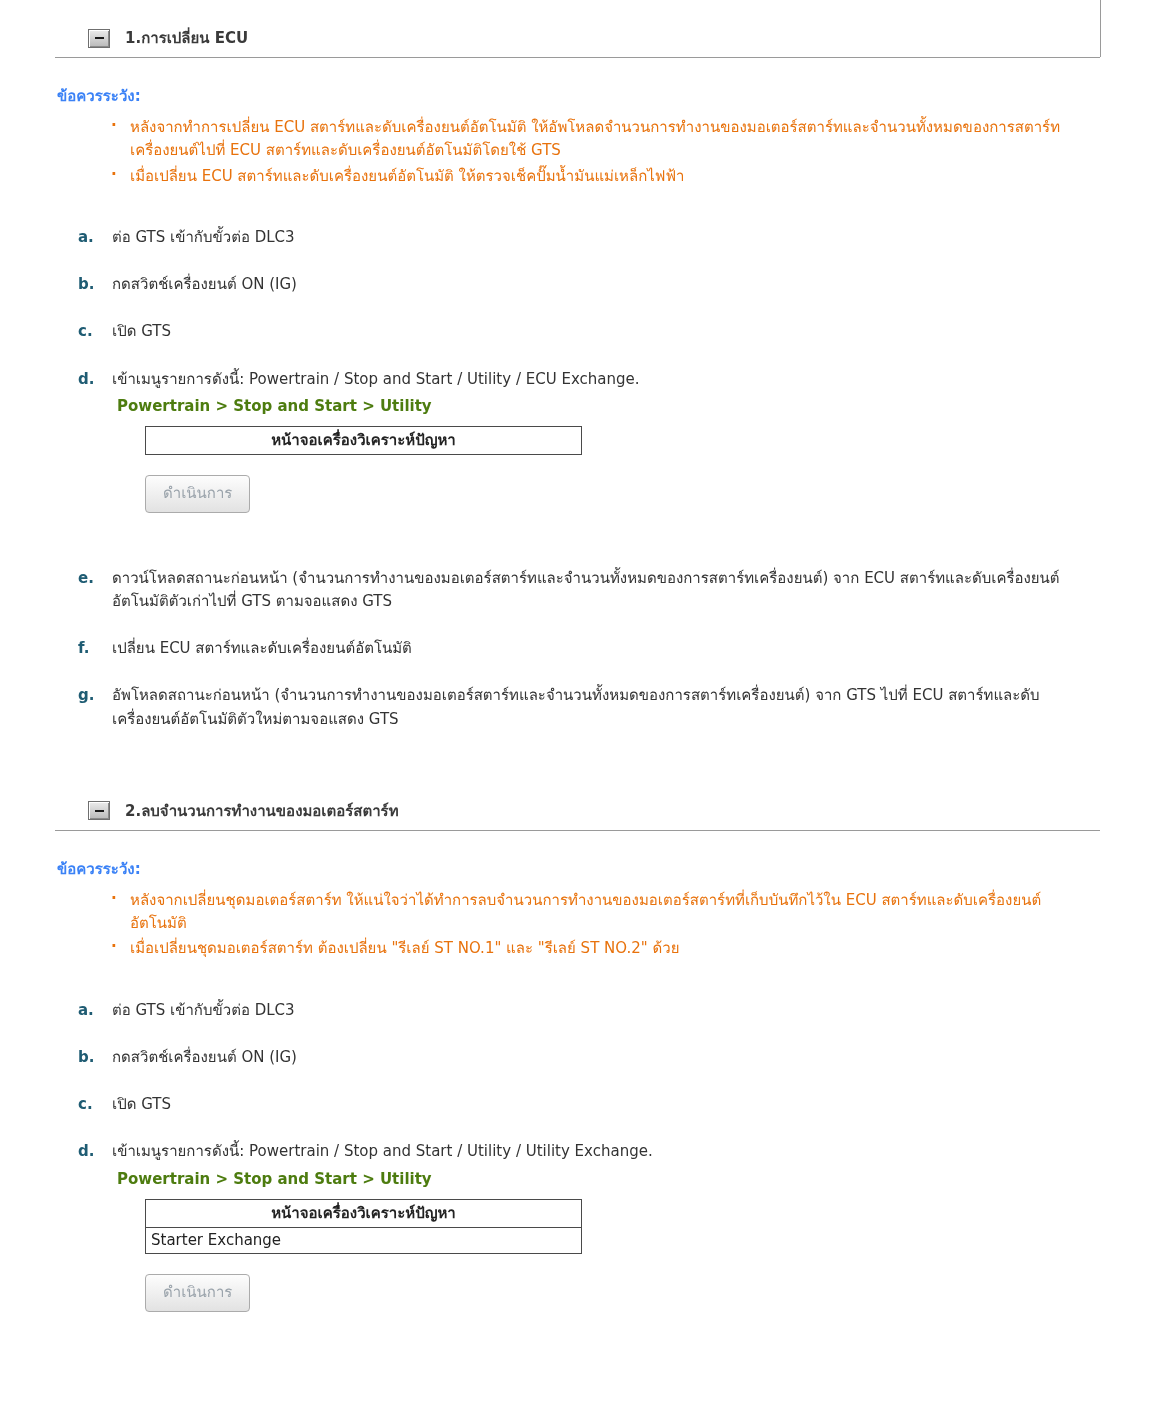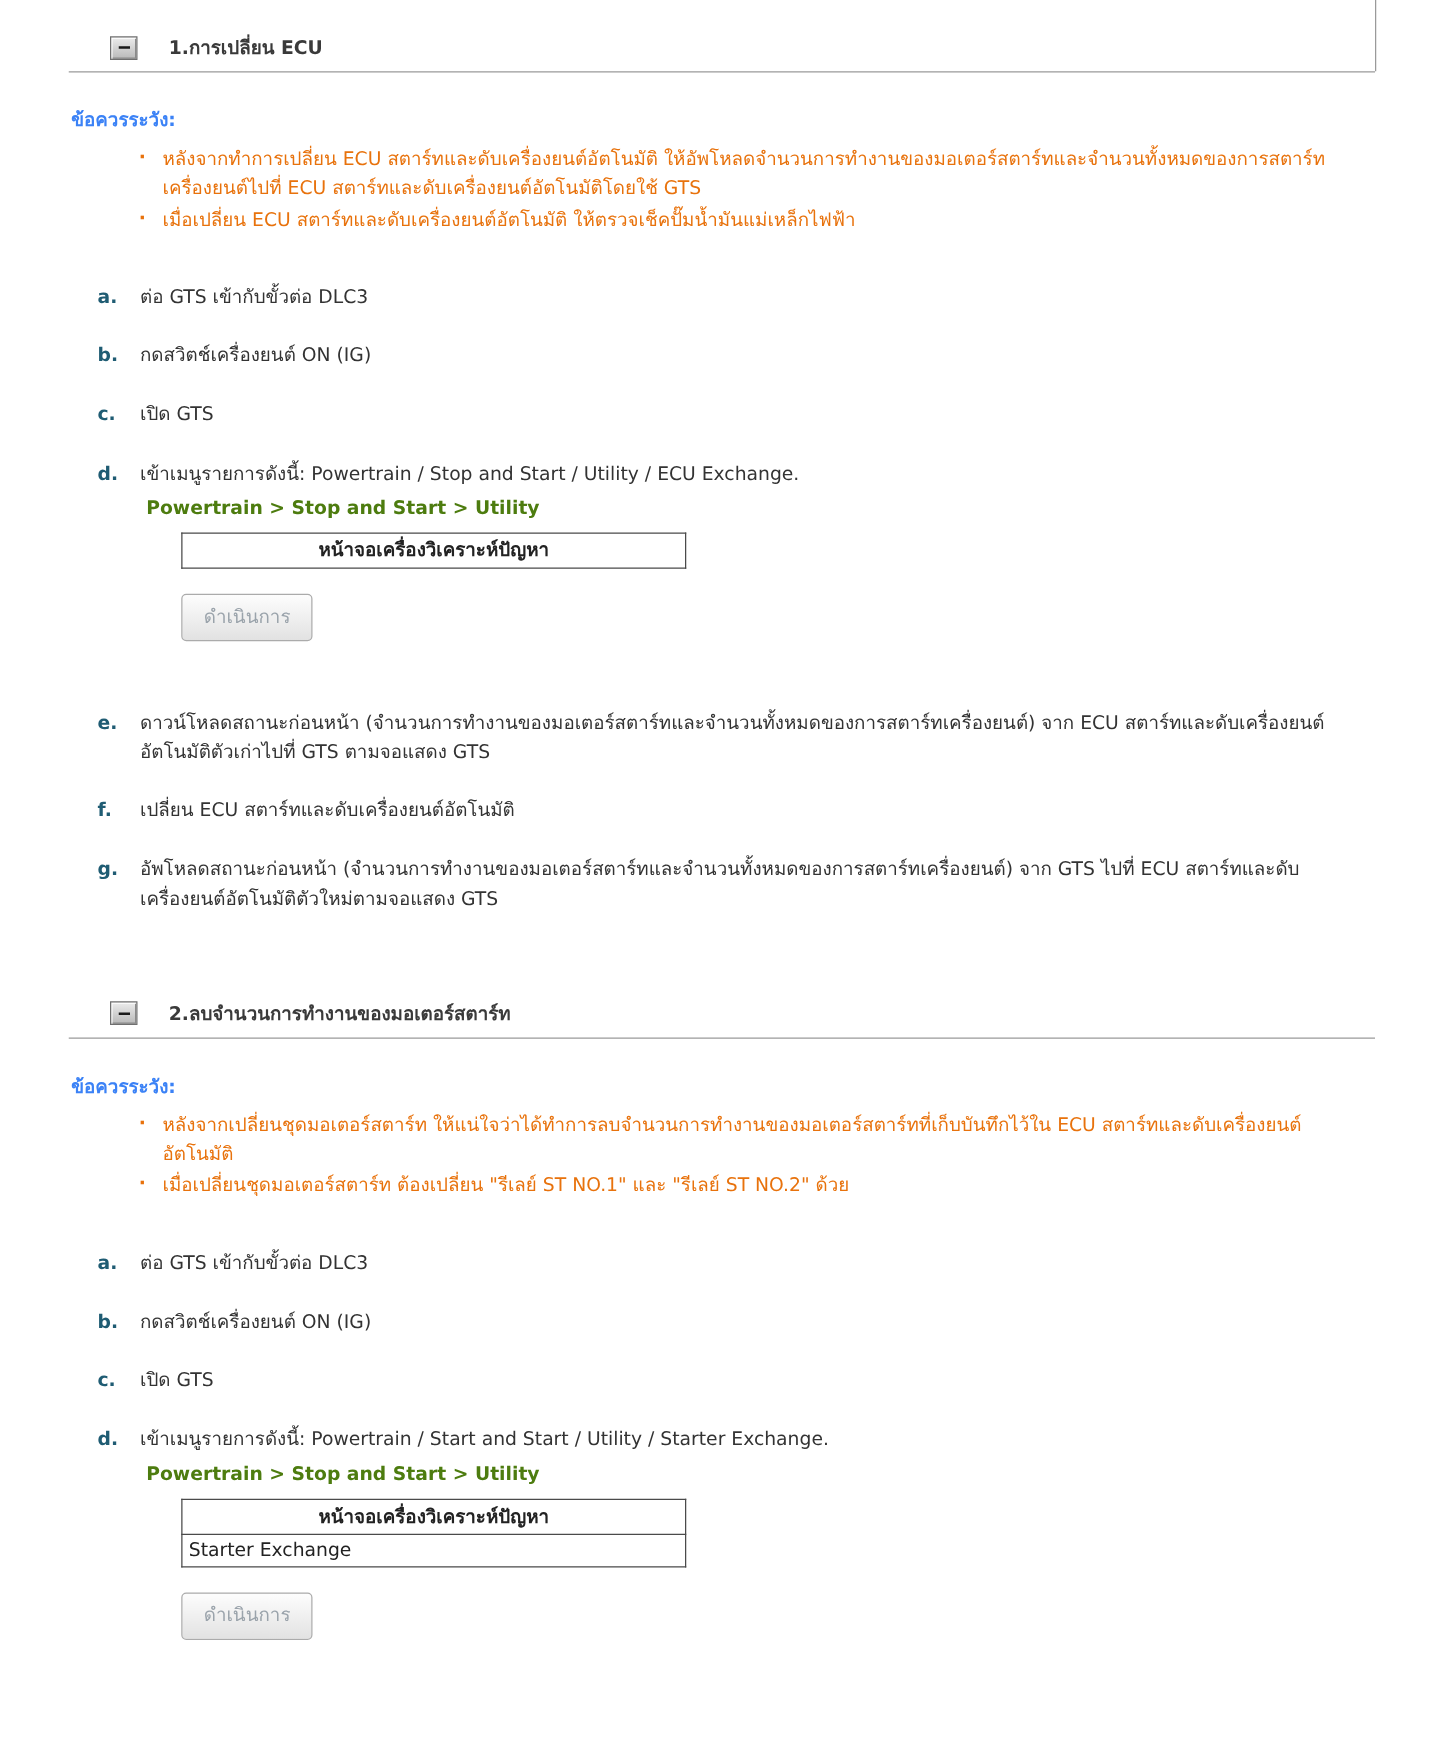--- a/index.html
+++ b/index.html
@@ -3,21 +3,21 @@
 <meta charset="utf-8">
 <style>
   html,body{margin:0;padding:0;background:#ffffff;}
   body{font-family:"DejaVu Sans","Liberation Sans",sans-serif;font-size:15px;color:#333333;}
   .page{position:relative;width:1160px;min-height:1410px;background:#ffffff;overflow:hidden;}
 
   
   .frame-right-top{position:absolute;top:0;left:1100px;width:1px;height:57px;background:#9a9a9a;}
 
   
-  .sec-header{padding:26px 0 0 88px;display:flex;align-items:center;gap:25px;}
+  .sec-header{padding:26px 0 0 88px;display:flex;align-items:center;gap:15px;}
   .sec-header.gap-lg{padding-top:44px;text-align:center;}
   .collapse-btn{width:20px;height:17px;flex:none;background:linear-gradient(#ececec,#b9b9b9);
     border:1px solid #6f6f6f;box-shadow:inset 1px 1px 0 #ffffff, inset -1px -1px 0 #8a8a8a;
     display:inline-flex;align-items:center;justify-content:center;cursor:pointer;}
   .minus{width:9px;height:2px;background:#1a1a1a;}
   .sec-title{font-weight:bold;color:#3a3a3a;}
   hr.sec-rule{border:none;border-top:1px solid #9a9a9a;margin:7px 60px 0 55px;}
 
   
   .caution-label{margin:26px 0 0 57px;font-weight:bold;color:#3b82f6;}
@@ -25,21 +25,21 @@
   ul.caution-list li{position:relative;padding-left:23px;line-height:1.55;margin-bottom:2px;}
   ul.caution-list .dot{position:absolute;left:4px;top:-2px;font-weight:bold;}
 
   
   ol.steps{list-style:none;margin:38px 0 0 0;padding:0;}
   .step{display:flex;margin:0 65px 24px 78px;line-height:1.55;}
   .letter{flex:none;width:34px;font-weight:bold;color:#1f5c73;}
   .step-body{flex:1;}
   .step-sub{margin-top:2px;}
   .menu-link{margin:4px 0 0 5px;font-weight:bold;color:#4d7c0f;cursor:pointer;}
-  table.diag{border-collapse:collapse;margin:8px 0 0 33px;width:404px;background:#ffffff;}
+  table.diag{border-collapse:collapse;margin:8px 0 0 33px;width:437px;background:#ffffff;}
   table.diag th{border:1px solid #4a4a4a;font-weight:bold;text-align:center;padding:2px 4px;font-size:15px;color:#222;}
   table.diag td{border:1px solid #4a4a4a;padding:1px 5px;color:#222;}
   .proc-button{display:inline-block;margin:20px 0 30px 33px;padding:6px 17px;border:1px solid #ababab;
     border-radius:4px;background:linear-gradient(#fdfdfd,#e2e2e2);color:#9aa3ab;font-weight:normal;cursor:pointer;}
 </style>
 </head>
 <body>
 
 <div class="page">
 
@@ -129,21 +129,21 @@
         <span class="letter">b.</span>
         <div class="step-body">กดสวิตช์เครื่องยนต์ ON (IG)</div>
       </li>
       <li class="step">
         <span class="letter">c.</span>
         <div class="step-body">เปิด GTS</div>
       </li>
       <li class="step">
         <span class="letter">d.</span>
         <div class="step-body">
-          <span>เข้าเมนูรายการดังนี้: Powertrain / Start and Start / Utility / Starter Exchange.</span>
+          <span>เข้าเมนูรายการดังนี้: Powertrain / Stop and Start / Utility / Utility Exchange.</span>
           <div class="menu-link">Powertrain &gt; Stop and Start &gt; Utility</div>
           <table class="diag">
             <tbody>
                 <tr>
                   <th>หน้าจอเครื่องวิเคราะห์ปัญหา</th>
                 </tr>
             <tr>
                   <td>Starter Exchange</td>
                 </tr>
           </tbody>

